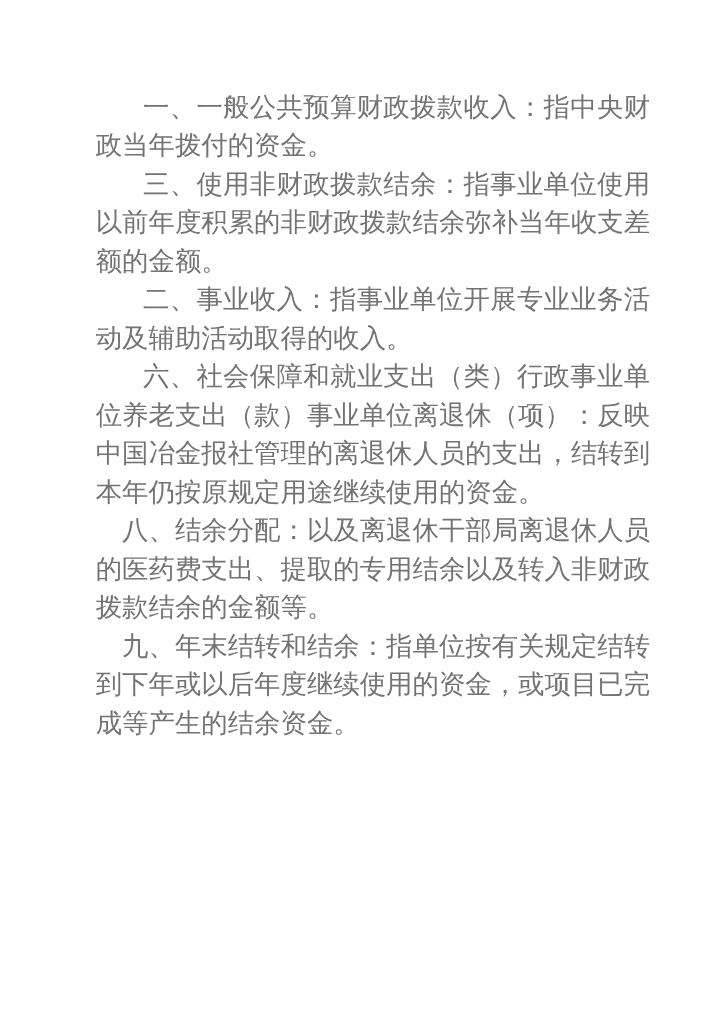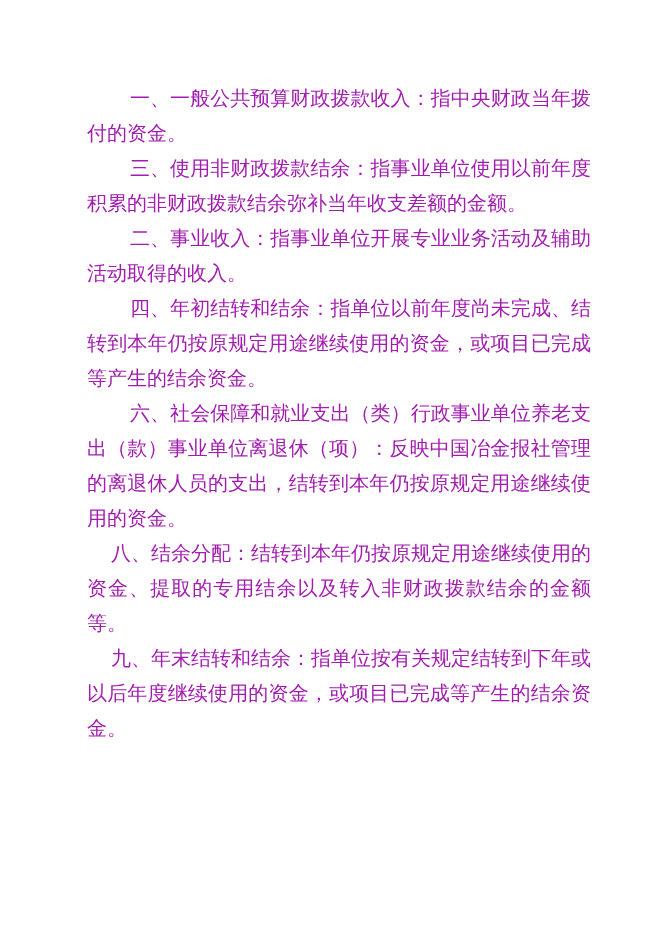--- a/index.html
+++ b/index.html
@@ -16,35 +16,34 @@
     box-sizing: border-box;
     padding: 81px 69px 0 87px;
   }
   .doc-body {
     width: 504px;
   }
   .doc-body p {
     margin: 0;
     padding: 0;
     font-family: "Liberation Serif", "DejaVu Serif", serif;
-    font-size: 20px;
+    font-size: 24px;
     line-height: 35px;
-    color: #a21caf;
+    color: #737373;
     text-align: justify;
     word-break: break-all;
   }
   .indent-lg { text-indent: 43px; }
   .indent-sm { text-indent: 24px; }
 </style>
 </head>
 <body>
 
 <div class="page">
   <div class="doc-body">
     <p class="indent-lg">一、一般公共预算财政拨款收入：指中央财政当年拨付的资金。</p>
     <p class="indent-lg">三、使用非财政拨款结余：指事业单位使用以前年度积累的非财政拨款结余弥补当年收支差额的金额。</p>
     <p class="indent-lg">二、事业收入：指事业单位开展专业业务活动及辅助活动取得的收入。</p>
-    <p class="indent-lg">四、年初结转和结余：指单位以前年度尚未完成、结转到本年仍按原规定用途继续使用的资金，或项目已完成等产生的结余资金。</p>
     <p class="indent-lg">六、社会保障和就业支出（类）行政事业单位养老支出（款）事业单位离退休（项）：反映中国冶金报社管理的离退休人员的支出，结转到本年仍按原规定用途继续使用的资金。</p>
-    <p class="indent-sm">八、结余分配：结转到本年仍按原规定用途继续使用的资金、提取的专用结余以及转入非财政拨款结余的金额等。</p>
+    <p class="indent-sm">八、结余分配：以及离退休干部局离退休人员的医药费支出、提取的专用结余以及转入非财政拨款结余的金额等。</p>
     <p class="indent-sm">九、年末结转和结余：指单位按有关规定结转到下年或以后年度继续使用的资金，或项目已完成等产生的结余资金。</p>
   </div>
 </div>
 
 </body></html>

